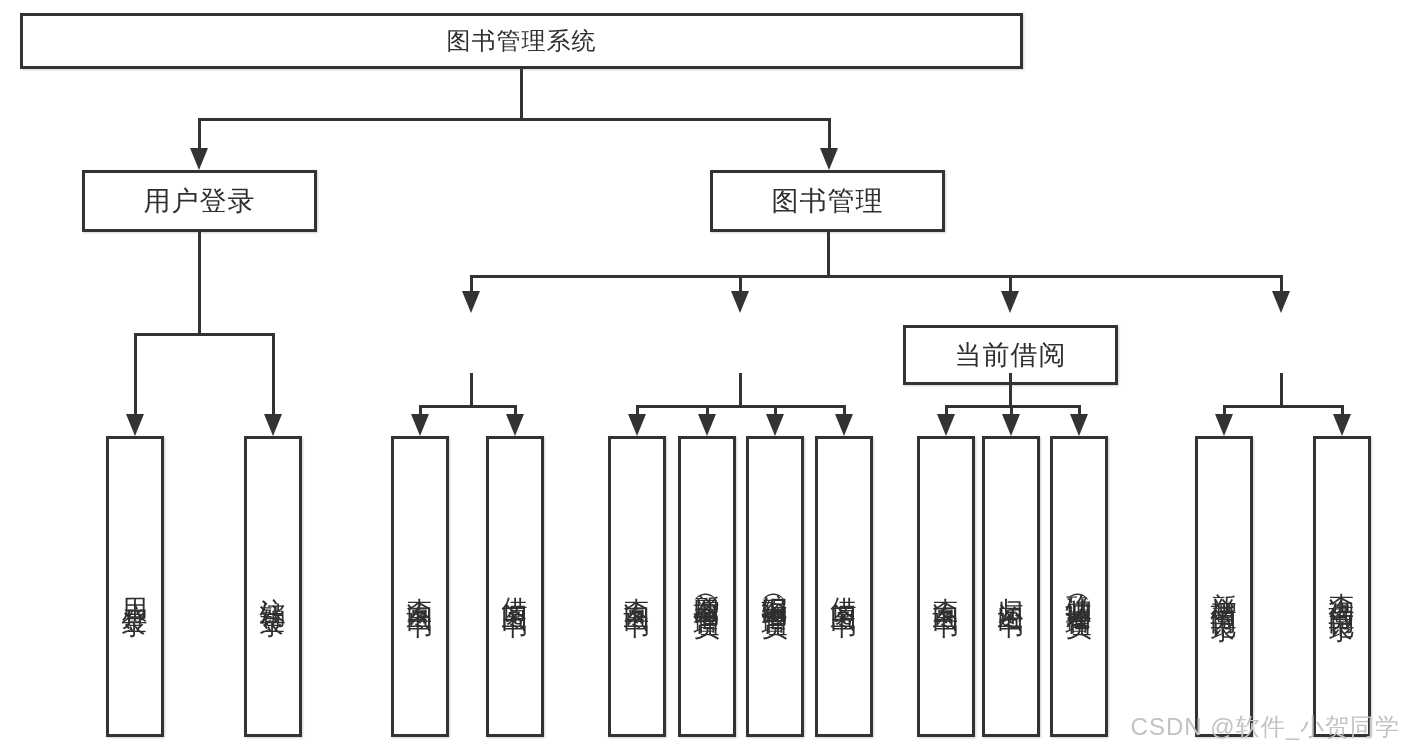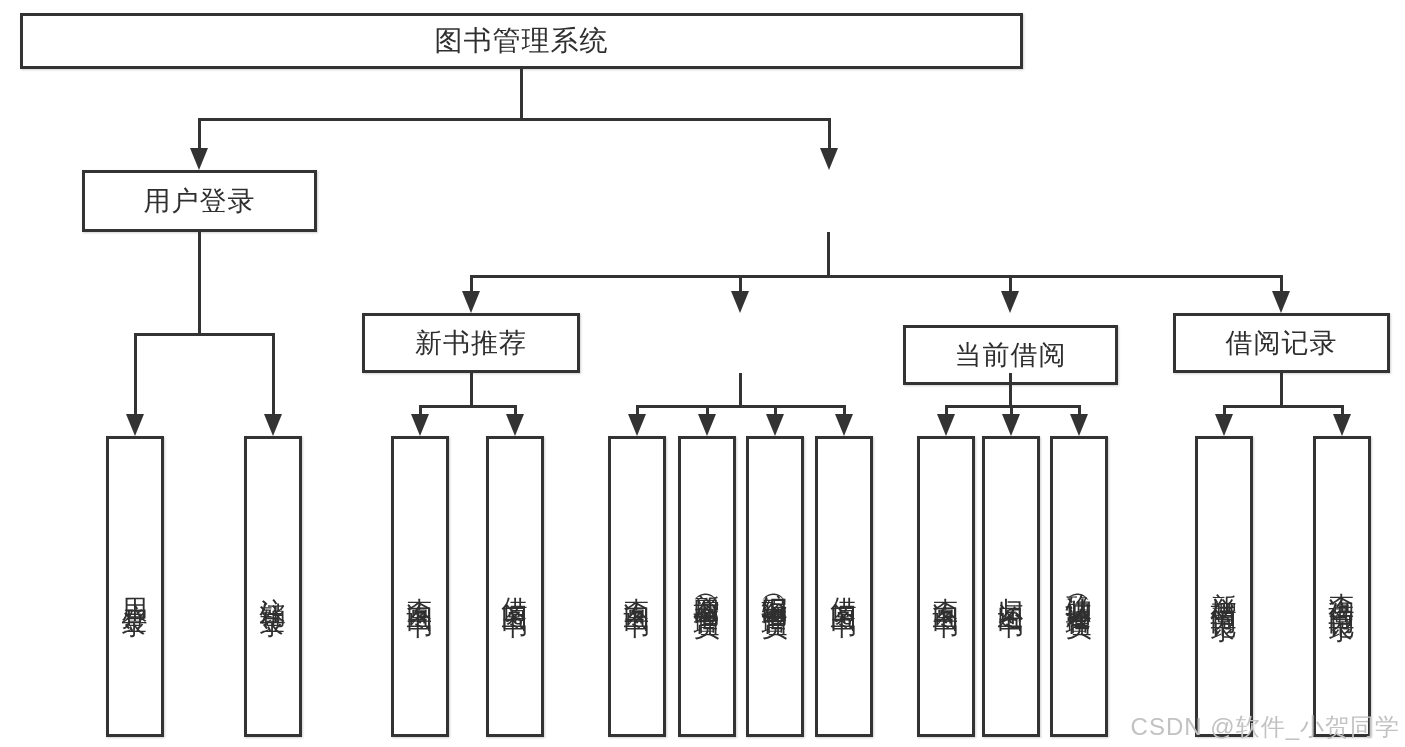--- a/index.html
+++ b/index.html
@@ -13,21 +13,21 @@
   }
   .box{
     position:absolute;
     border:3px solid #333333;
     background:#ffffff;
     box-sizing:border-box;
     display:flex;align-items:center;justify-content:center;
     box-shadow:1px 1px 2px rgba(0,0,0,0.18);
   }
   .hbox{font-size:27px;letter-spacing:1px;}
-  .title{font-size:28px;}
+  .title{font-size:24px;}
   .leaf{top:436px;width:58px;height:301px;}
   .vtext{
     writing-mode:vertical-lr;
     text-orientation:mixed;
     font-size:26px;
     letter-spacing:5px;
     line-height:1;
     white-space:nowrap;
   }
   .vtext.long{font-size:26px;letter-spacing:3px;}
@@ -57,42 +57,41 @@
   <div class="box hbox title" style="left:20px;top:13px;width:1003px;height:56px">图书管理系统</div>
 
   <div class="vl" style="left:520px;top:69px;height:49px"></div>
   <div class="hl" style="left:198px;top:118px;width:633px"></div>
   <div class="vl" style="left:198px;top:118px;height:32px"></div>
   <div class="ar" style="left:190px;top:148px"></div>
   <div class="vl" style="left:828px;top:118px;height:32px"></div>
   <div class="ar" style="left:820px;top:148px"></div>
 
   <div class="box hbox" style="left:82px;top:170px;width:235px;height:62px">用户登录</div>
+  <div class="box hbox" style="left:710px;top:170px;width:235px;height:62px">图书管理</div>
 
   <div class="vl" style="left:198px;top:232px;height:101px"></div>
   <div class="hl" style="left:134px;top:333px;width:141px"></div>
   <div class="vl" style="left:134px;top:333px;height:81px"></div>
   <div class="ar" style="left:126px;top:414px"></div>
   <div class="vl" style="left:272px;top:333px;height:81px"></div>
   <div class="ar" style="left:264px;top:414px"></div>
 
   <div class="vl" style="left:827px;top:232px;height:43px"></div>
   <div class="hl" style="left:470px;top:275px;width:812px"></div>
   <div class="vl" style="left:470px;top:275px;height:18px"></div>
   <div class="ar" style="left:462px;top:291px"></div>
   <div class="vl" style="left:739px;top:275px;height:18px"></div>
   <div class="ar" style="left:731px;top:291px"></div>
   <div class="vl" style="left:1009px;top:275px;height:18px"></div>
   <div class="ar" style="left:1001px;top:291px"></div>
   <div class="vl" style="left:1280px;top:275px;height:18px"></div>
   <div class="ar" style="left:1272px;top:291px"></div>
 
-  <div class="box hbox" style="left:362px;top:313px;width:218px;height:60px">新书推荐</div>
   <div class="box hbox" style="left:903px;top:325px;width:215px;height:60px">当前借阅</div>
-  <div class="box hbox" style="left:1173px;top:313px;width:217px;height:60px">借阅记录</div>
 
   <div class="vl" style="left:470px;top:373px;height:32px"></div>
   <div class="hl" style="left:419px;top:405px;width:98px"></div>
   <div class="vl" style="left:419px;top:405px;height:11px"></div>
   <div class="ar" style="left:411px;top:414px"></div>
   <div class="vl" style="left:514px;top:405px;height:11px"></div>
   <div class="ar" style="left:506px;top:414px"></div>
 
   <div class="vl" style="left:739px;top:373px;height:32px"></div>
   <div class="hl" style="left:636px;top:405px;width:209px"></div>

